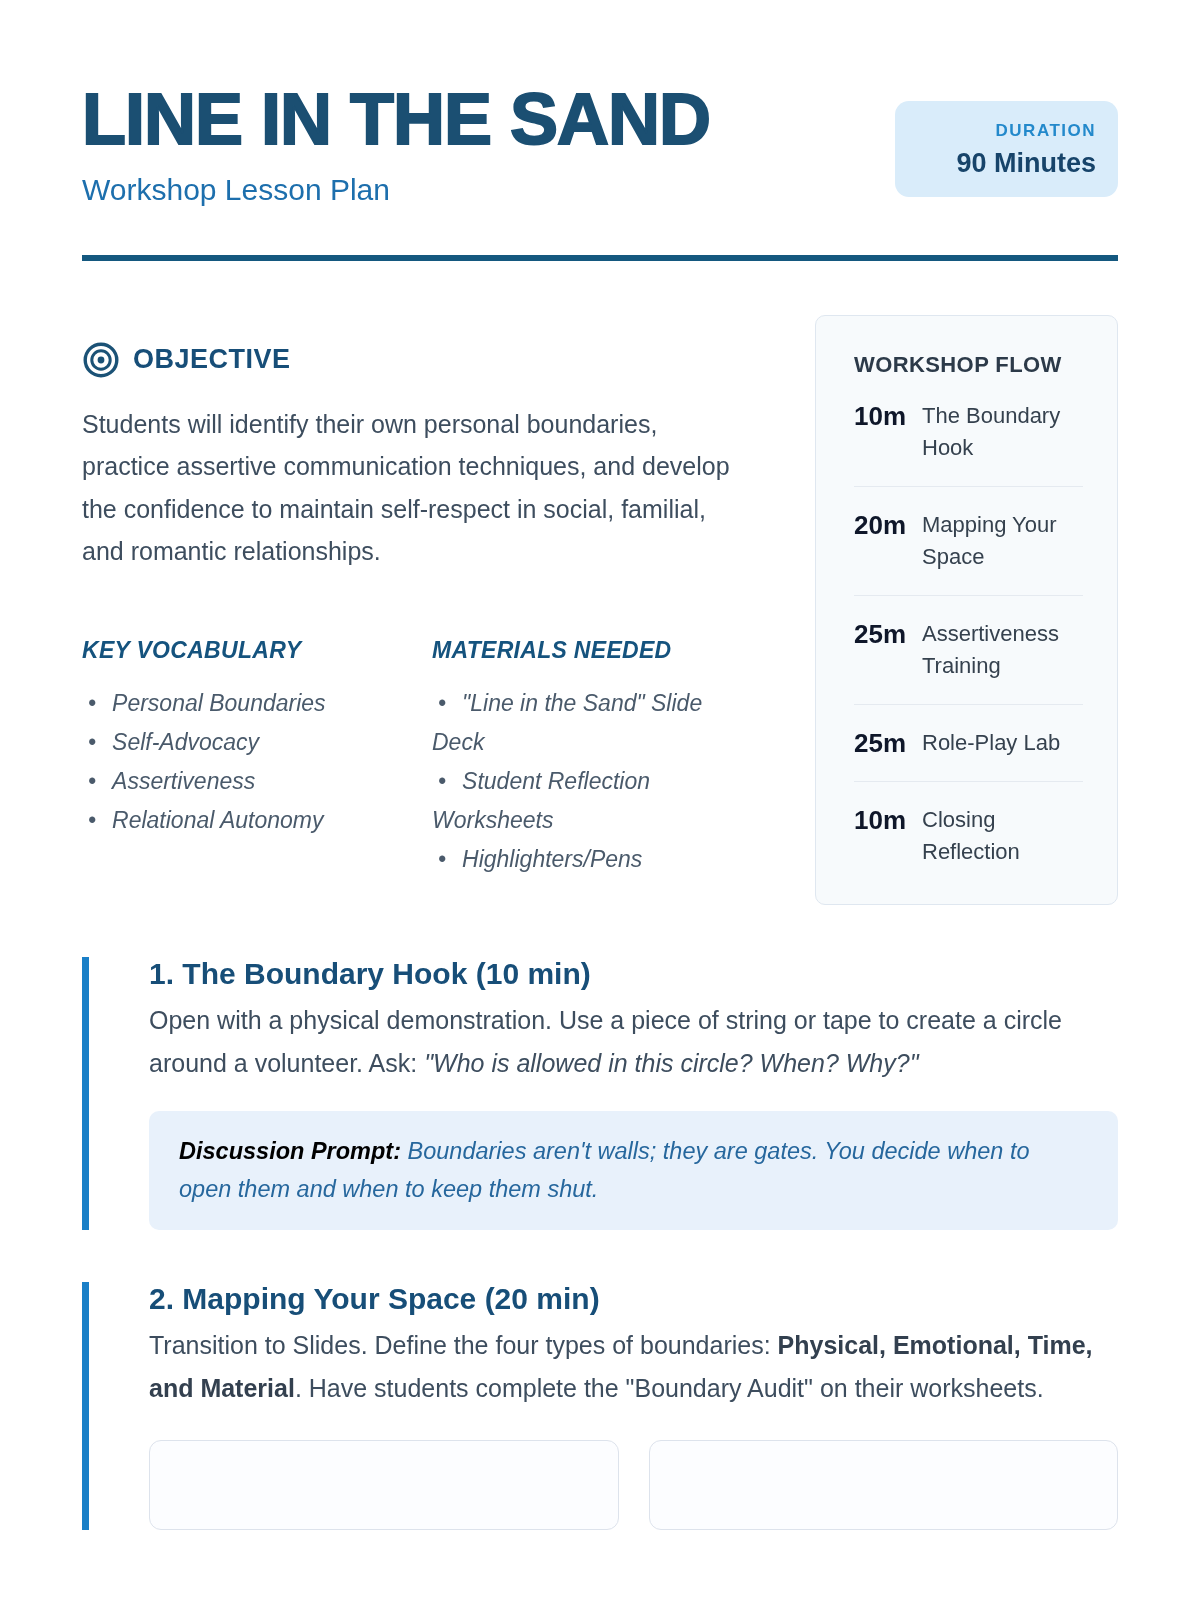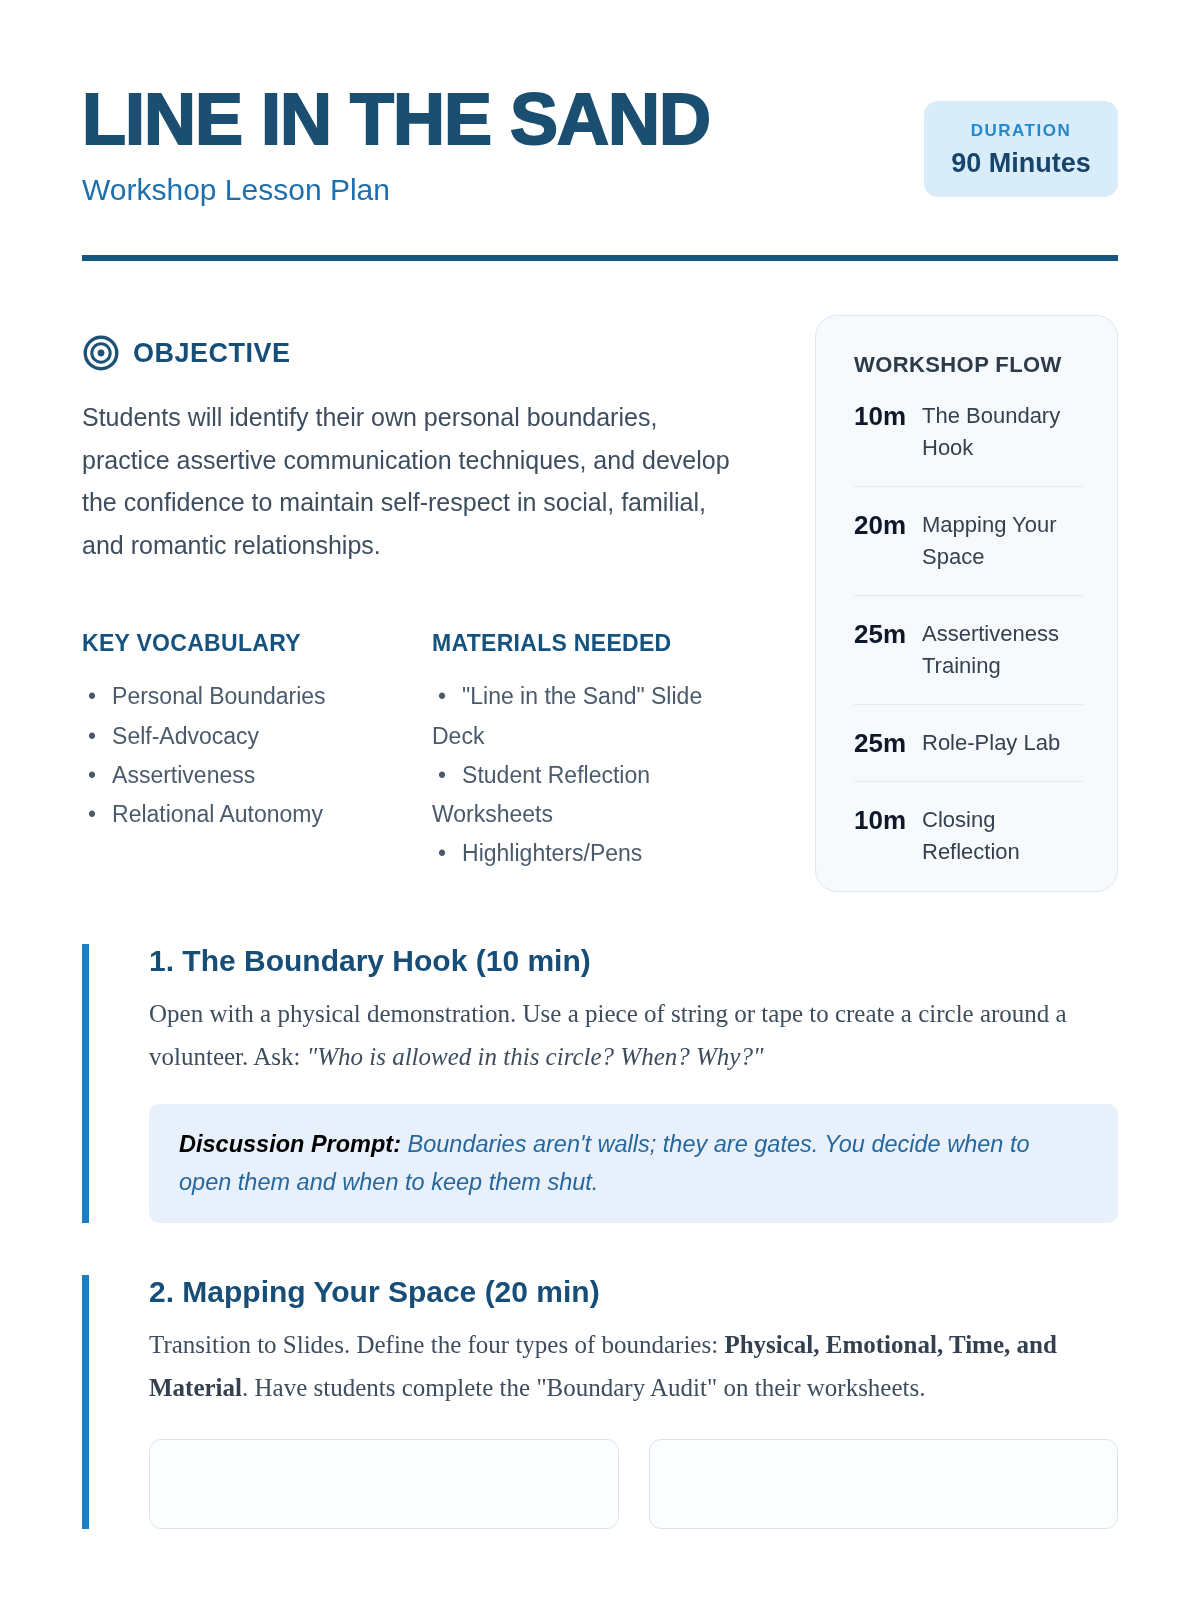--- a/index.html
+++ b/index.html
@@ -13,63 +13,63 @@
 
   
   .header { display: flex; justify-content: space-between; align-items: flex-start; gap: 48px; }
   .title-block h1 {
     font-size: 72px; line-height: 0.95; font-weight: 900;
     color: #1b4f72; letter-spacing: -1px;
     -webkit-text-stroke: 2px #1b4f72;
   }
   .subtitle { margin-top: 20px; font-size: 30px; font-weight: 500; color: #1d6fad; }
   .duration-badge {
-    flex: 0 0 auto; width: 194px; margin-top: 16px;
+    flex: 0 0 auto; width: 223px; margin-top: 16px;
     background: #d9ecfa; border-radius: 14px;
-    padding: 20px 22px 18px 22px; text-align: center;
+    padding: 20px 22px 18px 22px; text-align: right;
   }
   .duration-label { font-size: 17px; font-weight: 700; letter-spacing: 1.5px; color: #2389cb; }
   .duration-value { margin-top: 7px; font-size: 27px; font-weight: 800; color: #17446a; }
 
   .rule { border: none; height: 6px; background: #14587f; margin-top: 48px; }
 
   
   .main { margin-top: 54px; display: flex; align-items: center; }
   .left-col { width: 665px; }
 
   .objective-header { display: flex; align-items: center; gap: 13px; }
   .objective-header h2 { font-size: 27px; font-weight: 800; color: #174e78; letter-spacing: 0.5px; }
   .obj-icon { display: inline-flex; width: 38px; height: 38px; }
 
   .objective-text { margin-top: 24px; font-size: 25px; line-height: 1.7; color: #3d4d5e; }
 
-  .two-col { margin-top: 64px; display: flex; }
+  .two-col { margin-top: 64px; display: flex; font-style: italic; }
   .vocab-col { width: 350px; flex: 0 0 350px; }
   .materials-col { width: 312px; flex: 0 0 312px; }
   .two-col h3 { font-size: 23px; font-weight: 700; color: #15537e; letter-spacing: 0.3px; }
   .blist { margin-top: 20px; }
   .bitem { font-size: 23px; line-height: 1.7; color: #4a5a6b; }
   .bitem .dot { display: inline-block; margin: 0 16px 0 6px; color: #4a5a6b; }
 
   
   .flow-card {
     margin-left: auto; width: 303px;
-    background: #f7fafc; border: 1.5px solid #dfe7f0; border-radius: 22px;
-    padding: 36px 34px 23px 38px;
+    background: #f7fafc; border: 1.5px solid #dfe7f0; border-radius: 10px;
+    padding: 36px 34px 36px 38px;
   }
   .flow-card h3 { font-size: 22px; font-weight: 800; color: #2c3a49; letter-spacing: 0.4px; margin-bottom: 22px; }
   .flow-item { display: flex; align-items: flex-start; }
   .flow-time { flex: 0 0 68px; font-size: 26px; font-weight: 700; color: #0f172a; line-height: 1.25; }
   .flow-label { font-size: 22px; color: #35414e; line-height: 1.45; }
   .flow-sep { border: none; border-top: 1.5px solid #e5eaf0; margin: 22px 0; }
 
   
   .activity { margin-top: 52px; border-left: 7px solid #1a7fc7; padding-left: 60px; }
   .activity h2 { font-size: 30px; font-weight: 800; color: #174e78; }
-  .activity p { margin-top: 14px; font-size: 25px; line-height: 1.72; color: #3d4d5e; max-width: 960px; font-family: Liberation Serif, serif; }
+  .activity p { margin-top: 8px; font-size: 25px; line-height: 1.72; color: #3d4d5e; max-width: 960px; }
   .activity p .quote { font-style: italic; }
   .activity p .bold { font-weight: 700; color: #33404f; }
 
   .prompt-box {
     margin-top: 26px; background: #e8f1fb; border-radius: 10px;
     padding: 22px 30px; font-size: 23.5px; font-style: italic;
     color: #26679d; line-height: 1.6;
   }
   .prompt-box .plabel { font-weight: 800; color: #000000; }
 

